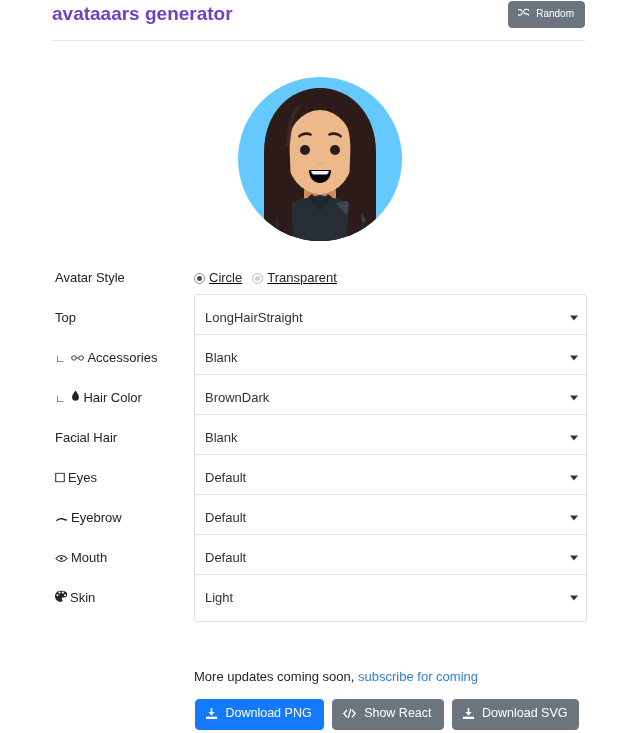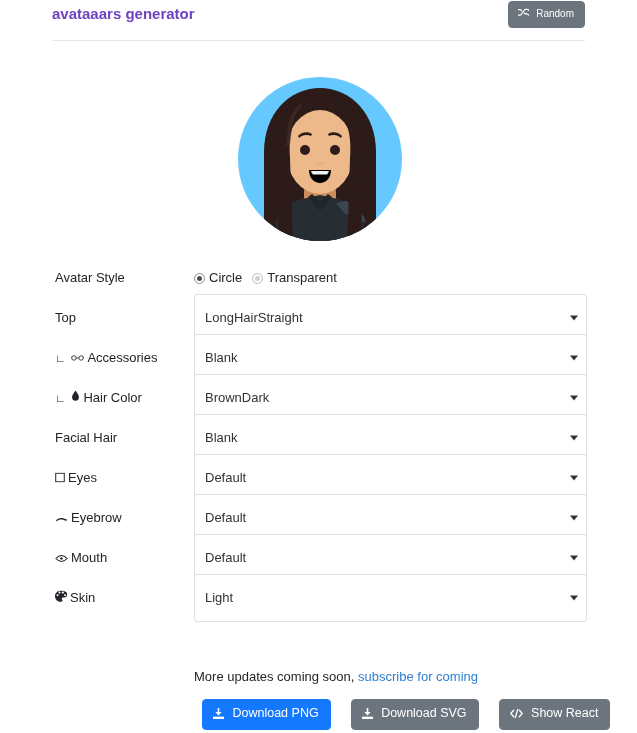--- a/index.html
+++ b/index.html
@@ -18,21 +18,21 @@
 
   
   .header {
     position: absolute;
     left: 52px; top: 0px;
     width: 533px; height: 44px;
   }
   .app-title {
     position: absolute;
     left: 0; top: 0px;
-    font-size: 15px;
+    font-size: 19px;
     font-weight: bold;
     color: #6f42c1;
     letter-spacing: 0px;
     line-height: 28px;
   }
   .random-btn {
     position: absolute;
     right: 0; top: 1px;
     background: #6c757d;
     color: #ffffff;
@@ -87,20 +87,21 @@
     display: inline-block;
     margin-right: 3px;
     vertical-align: -1px;
   }
   .row .control {
     position: absolute;
     left: 194px;
     top: 50%;
     transform: translateY(-50%);
     width: 393px;
+    text-decoration: underline;
   }
   .select-box {
     position: relative;
     width: 393px;
     height: 48px;
     border: 1px solid #dfe0e1;
     border-radius: 3px;
     background: #ffffff;
     cursor: pointer;
   }
@@ -170,23 +171,23 @@
     font-size: 13px;
     color: #212529;
     line-height: 17px;
   }
   .footer-note a {
     color: #2f7fd1;
     text-decoration: none;
   }
   .btn-row {
     position: absolute;
-    left: 8px; top: 31px;
+    left: 1px; top: 31px;
     display: flex;
-    gap: 20px;
+    gap: 8px;
   }
   .btn {
     border-radius: 4px;
     font-size: 12.5px;
     padding: 6px 11px 7px 10px;
     line-height: 14px;
     cursor: pointer;
     white-space: nowrap;
     border: 1px solid transparent;
     font-family: "Liberation Sans", sans-serif;
@@ -407,29 +408,29 @@
       <button class="btn btn-primary">
         <span class="ico">
           <svg width="11" height="11" viewBox="0 0 14 14" fill="#fff">
             <path d="M6 0h2v5h3L7 9.5 3 5h3V0z"></path>
               <path d="M0 11h14v3H0z"></path>
           </svg>
         </span><span>Download PNG</span>
       </button>
       <button class="btn btn-secondary">
         <span class="ico">
+          <svg width="13" height="11" viewBox="0 0 16 12" fill="none" stroke="#fff" stroke-width="1.6" stroke-linecap="round" stroke-linejoin="round">
+            <path d="M4.5 2 1 6l3.5 4M11.5 2 15 6l-3.5 4M9.5 1 6.5 11"></path>
+          </svg>
+        </span><span>Show React</span>
+      </button>
+      <button class="btn btn-secondary">
+        <span class="ico">
           <svg width="11" height="11" viewBox="0 0 14 14" fill="#fff">
             <path d="M6 0h2v5h3L7 9.5 3 5h3V0z"></path>
               <path d="M0 11h14v3H0z"></path>
           </svg>
         </span><span>Download SVG</span>
       </button>
-      <button class="btn btn-secondary">
-        <span class="ico">
-          <svg width="13" height="11" viewBox="0 0 16 12" fill="none" stroke="#fff" stroke-width="1.6" stroke-linecap="round" stroke-linejoin="round">
-            <path d="M4.5 2 1 6l3.5 4M11.5 2 15 6l-3.5 4M9.5 1 6.5 11"></path>
-          </svg>
-        </span><span>Show React</span>
-      </button>
     </div>
   </div>
 
 </div>
 
 </body></html>

